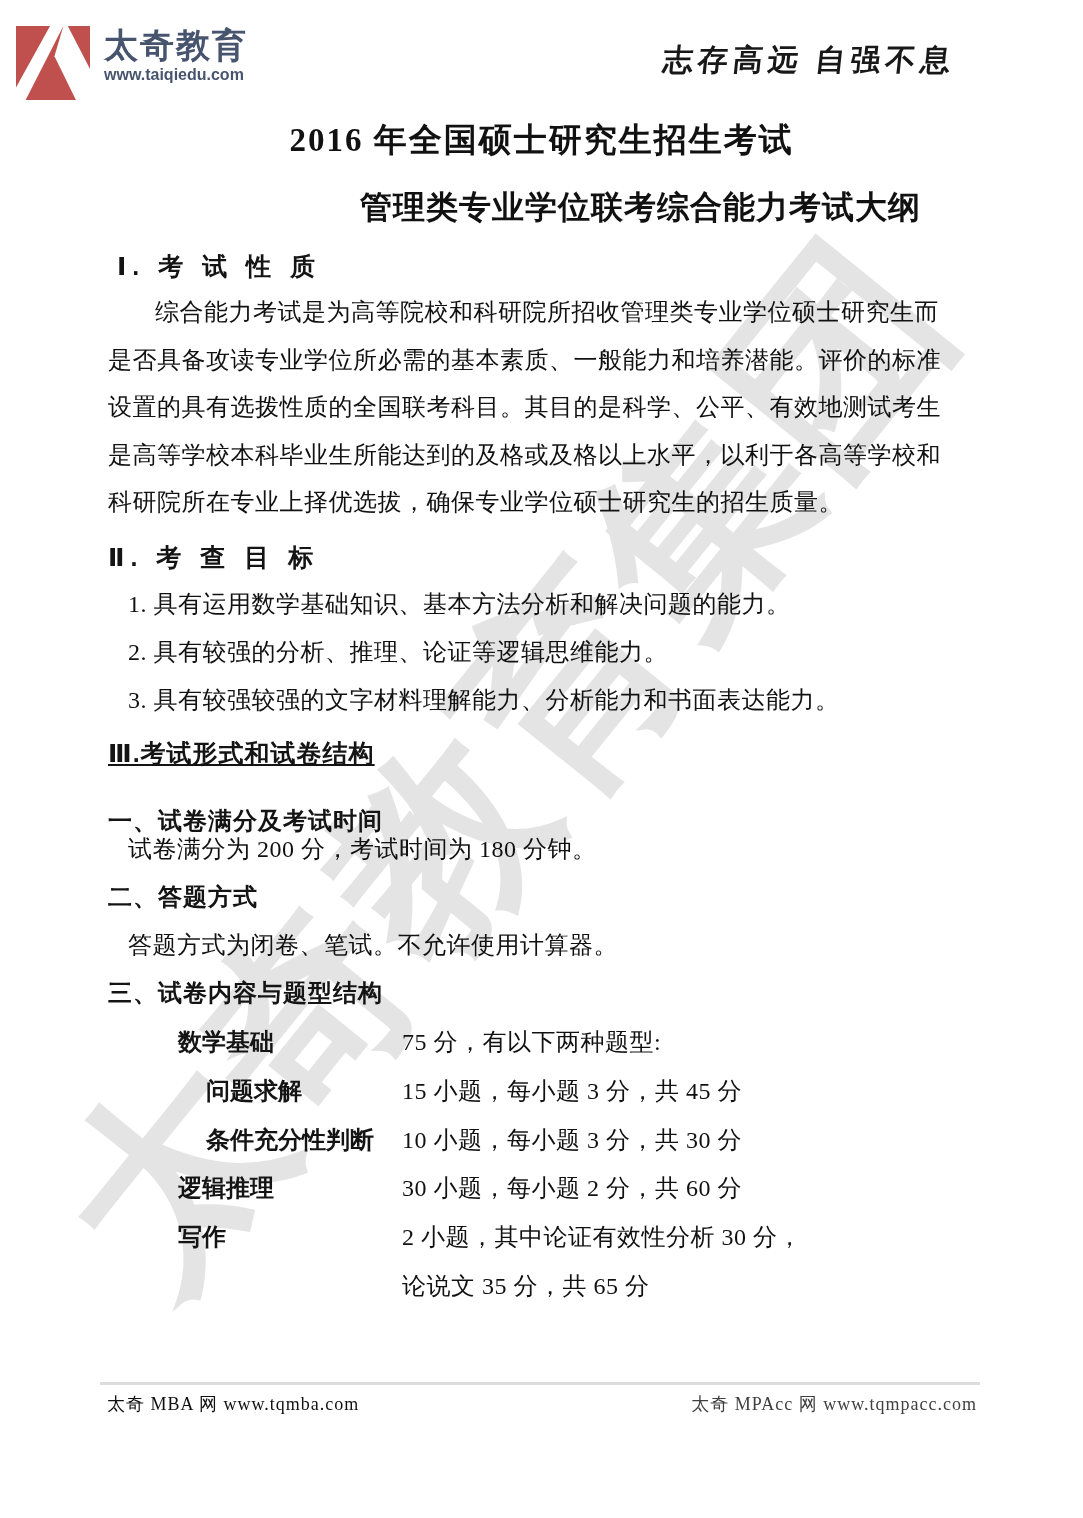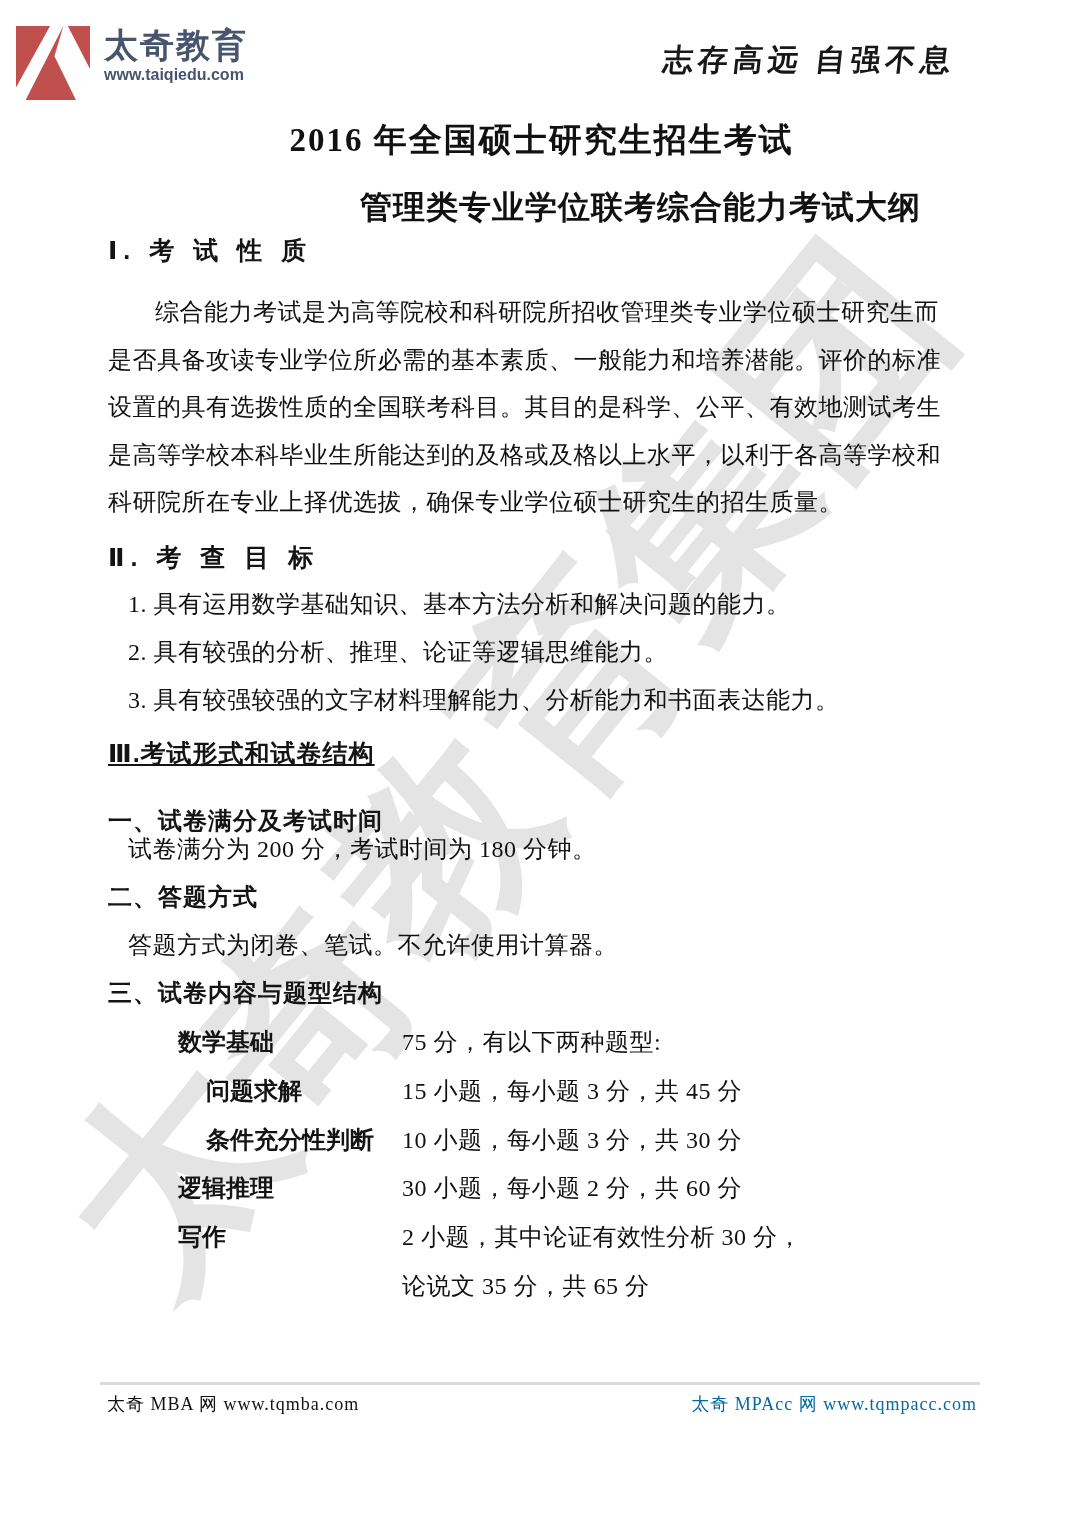--- a/index.html
+++ b/index.html
@@ -56,21 +56,21 @@
   .doc-subtitle{
     position:absolute;left:0;top:186px;width:921px;
     text-align:right;font-size:32px;font-weight:bold;letter-spacing:1px;
   }
   
   .h-sec{
     position:absolute;left:108px;
     font-family:"Liberation Sans","DejaVu Sans",sans-serif;
     font-weight:bold;font-size:25px;color:#141414;
   }
-  .h1{top:234px;letter-spacing:6px;}
+  .h1{top:250px;letter-spacing:6px;margin-left:9px;}
   .h2{top:541px;letter-spacing:6px;}
   .h3{top:737px;letter-spacing:1px;text-decoration:underline;}
   .h-sub{
     position:absolute;left:108px;
     font-family:"Liberation Sans","DejaVu Sans",sans-serif;
     font-weight:bold;font-size:24px;color:#141414;letter-spacing:1px;
   }
   .sub1{top:786px;margin-top:19px;}
   .sub2{top:881px;}
   .sub3{top:977px;}
@@ -104,21 +104,21 @@
   .footer-rule{
     position:absolute;left:100px;top:1382px;width:880px;height:0;
     border-top:3px solid #dcdcdc;
   }
   .footer-left{
     position:absolute;left:107px;top:1392px;
     font-size:18px;letter-spacing:1px;color:#111;
   }
   .footer-right{
     position:absolute;right:106px;top:1392px;
-    font-size:18px;letter-spacing:1px;color:#0369a1;
+    font-size:18px;letter-spacing:1px;color:#404040;
   }
 </style>
 </head>
 <body>
 
 <div class="page">
 
   <div class="watermark">太奇教育集团</div>
 
   <div class="content">

